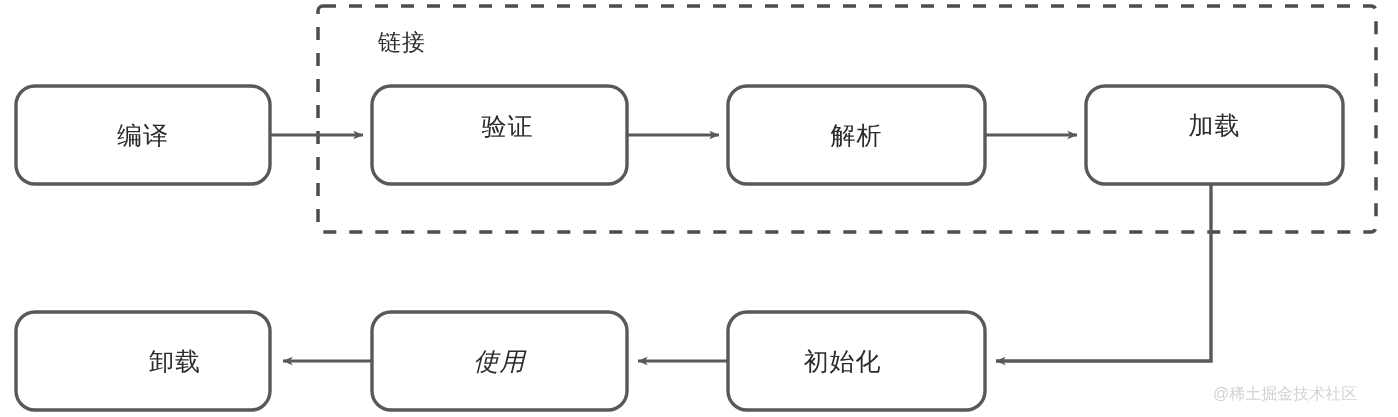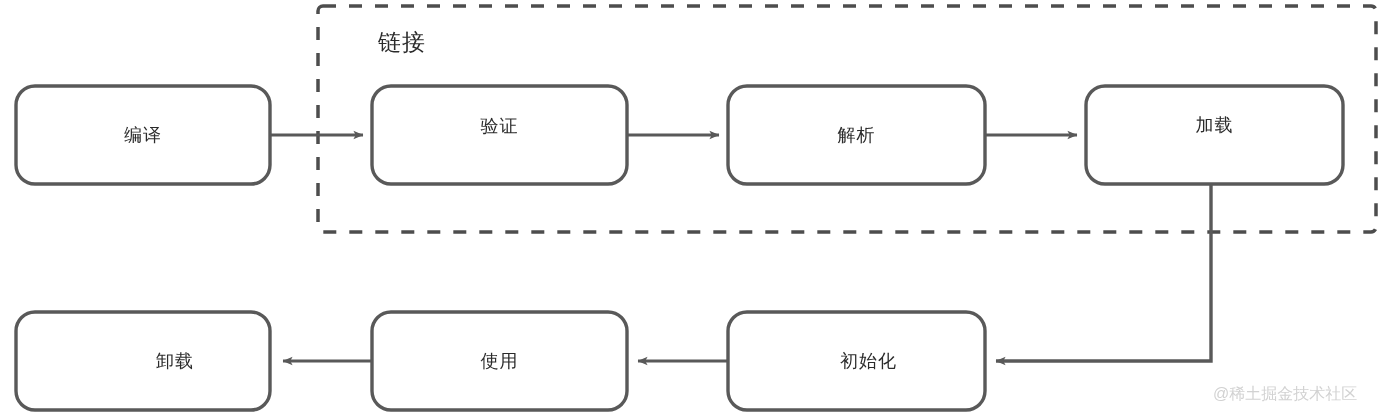--- a/index.html
+++ b/index.html
@@ -22,21 +22,21 @@
     left: 0;
     top: 0;
     width: 1398px;
     height: 417px;
   }
   .node-label {
     position: absolute;
     display: flex;
     align-items: center;
     justify-content: center;
-    font-size: 18px;
+    font-size: 25px;
     color: #2b2b2b;
     letter-spacing: 1px;
     font-family: "Liberation Sans", "DejaVu Sans", sans-serif;
     pointer-events: none;
   }
   .group-title {
     position: absolute;
     font-size: 23px;
     color: #2b2b2b;
     letter-spacing: 1px;
@@ -84,22 +84,22 @@
       <rect x="1086" y="86" width="257" height="98" rx="19" ry="19" fill="#ffffff" stroke="#595959" stroke-width="3.4"></rect>
       <rect x="16" y="312" width="254" height="98" rx="19" ry="19" fill="#ffffff" stroke="#595959" stroke-width="3.4"></rect>
       <rect x="372" y="312" width="255" height="98" rx="19" ry="19" fill="#ffffff" stroke="#595959" stroke-width="3.4"></rect>
       <rect x="728" y="312" width="257" height="98" rx="19" ry="19" fill="#ffffff" stroke="#595959" stroke-width="3.4"></rect>
     </g>
   </svg>
 
   <div class="group-title" style="left:378px; top:27px;">链接</div>
 
   <div class="node-label" style="left:16px; top:86px; width:254px; height:98px;">编译</div>
-  <div class="node-label" style="left:372px; top:86px; width:255px; height:80px;">验证</div>
+  <div class="node-label" style="left:380px; top:86px; width:255px; height:80px;">验证</div>
   <div class="node-label" style="left:728px; top:86px; width:257px; height:98px;">解析</div>
   <div class="node-label" style="left:1086px; top:86px; width:257px; height:78px;">加载</div>
   <div class="node-label" style="left:16px; top:312px; width:254px; height:98px;margin-left:32px;">卸载</div>
-  <div class="node-label" style="left:372px; top:312px; width:255px; height:98px;">使用</div>
-  <div class="node-label" style="left:728px; top:312px; width:229px; height:98px;padding-left:26px;">初始化</div>
+  <div class="node-label" style="left:372px; top:312px; width:255px; height:98px;font-style:italic;">使用</div>
+  <div class="node-label" style="left:728px; top:312px; width:229px; height:98px;">初始化</div>
 
   <div class="watermark" style="left:1213px; top:384px;">@稀土掘金技术社区</div>
 
 </div>
 
 </body></html>

